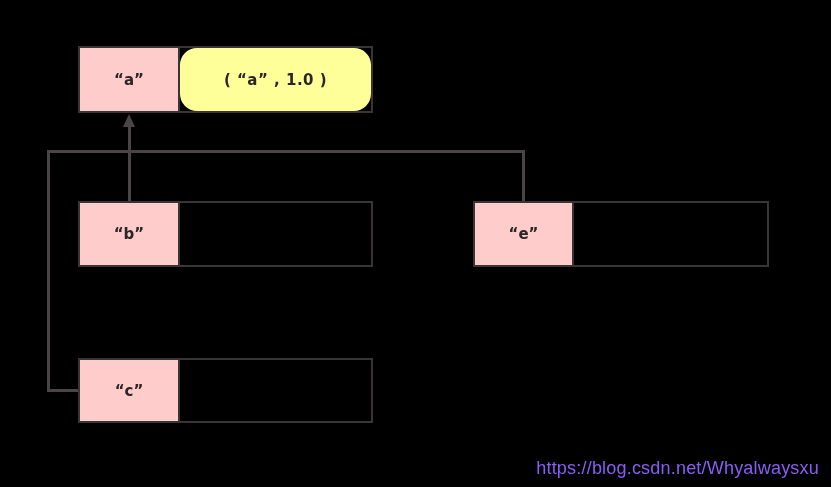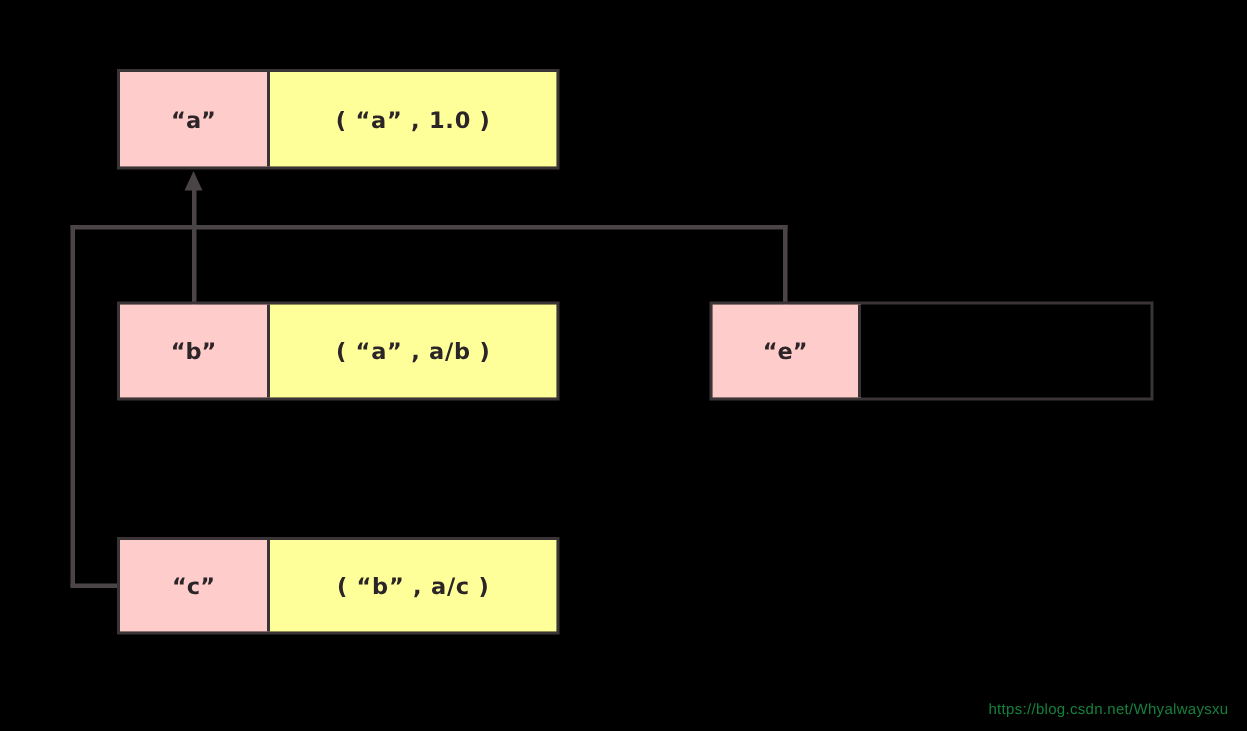--- a/index.html
+++ b/index.html
@@ -37,41 +37,42 @@
     background: #ffff99;
     display: flex;
     align-items: center;
     justify-content: center;
     box-sizing: border-box;
     flex: 1 1 auto;
     color: #2b2528;
     font-weight: bold;
     font-size: 15px;
     letter-spacing: 0.5px;
+    border-radius: 17px;
   }
   .edge {
     position: absolute;
     background: #4a4446;
   }
   .edge-h { height: 3px; }
   .edge-v { width: 3px; }
   .arrowhead {
     position: absolute;
     width: 0;
     height: 0;
     border-left: 6px solid transparent;
     border-right: 6px solid transparent;
     border-bottom: 13px solid #4a4446;
   }
   .watermark {
     position: absolute;
     right: 12px;
     bottom: 8px;
-    color: #15803d;
-    font-size: 10px;
+    color: #8b5cf6;
+    font-size: 18px;
     font-family: "Liberation Sans", sans-serif;
     letter-spacing: 0.2px;
     white-space: nowrap;
   }
 </style>
 </head>
 <body>
 
 <div id="canvas">
 
@@ -82,27 +83,25 @@
   <div class="edge edge-v" style="left:128px; top:120px; height:83px;"></div>
   <div class="arrowhead" style="left:123px; top:114px;"></div>
 
   <div class="node" style="left:78px; top:46px; width:295px; height:67px;">
     <div class="cell-key" style="width:100px;">“a”</div>
     <div class="cell-val">(  “a” , 1.0 )</div>
   </div>
 
   <div class="node" style="left:78px; top:201px; width:295px; height:66px;">
     <div class="cell-key" style="width:100px;">“b”</div>
-    <div class="cell-val">(  “a” , a/b )</div>
   </div>
 
   <div class="node" style="left:473px; top:201px; width:296px; height:66px;">
     <div class="cell-key" style="width:99px;">“e”</div>
   </div>
 
   <div class="node" style="left:78px; top:358px; width:295px; height:65px;">
     <div class="cell-key" style="width:100px;">“c”</div>
-    <div class="cell-val">(  “b” , a/c )</div>
   </div>
 
   <div class="watermark">https://blog.csdn.net/Whyalwaysxu</div>
 
 </div>
 
 </body></html>

